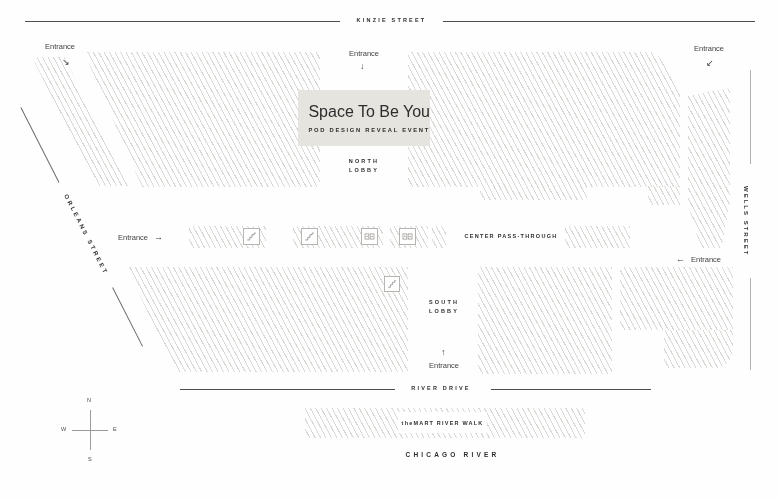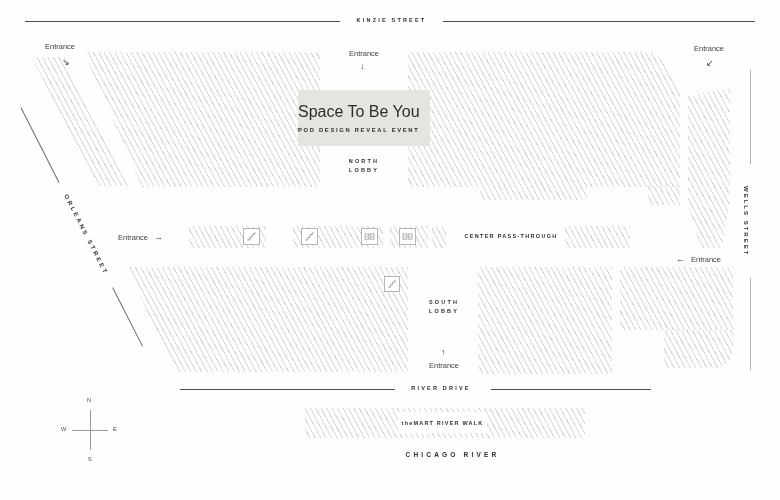--- a/index.html
+++ b/index.html
@@ -17,21 +17,21 @@
   .area-label{position:absolute;font-size:5.5px;font-weight:bold;letter-spacing:2.2px;
               line-height:1.7;color:var(--textdark,#2e2e2e);text-align:center;white-space:nowrap;}
   .entr{position:absolute;font-size:7.5px;color:var(--textsoft,#3f3f3f);text-align:center;white-space:nowrap;}
   .arrow{position:absolute;font-size:9px;color:var(--textsoft,#3f3f3f);line-height:1;}
   .entr-row{position:absolute;display:flex;align-items:center;gap:6px;font-size:7.5px;
             color:var(--textsoft,#3f3f3f);white-space:nowrap;}
   .entr-row .a{font-size:9px;line-height:1;}
   
   .event-box{position:absolute;left:298px;top:90px;width:132px;height:56px;
              background:var(--boxbg,#e6e4df);display:flex;flex-direction:column;
-             align-items:flex-start;justify-content:center;gap:6px;}
+             align-items:flex-end;justify-content:center;gap:6px;}
   .event-title{font-size:16px;color:#2d2d2d;white-space:nowrap;}
   .event-sub{font-size:5.8px;font-weight:bold;letter-spacing:1.7px;color:#2d2d2d;white-space:nowrap;}
   
   .orleans{position:absolute;left:24px;top:106px;width:300px;display:flex;align-items:center;
            gap:14px;transform:rotate(63deg);transform-origin:0 0;}
   .orleans .seg{height:1px;background:#6b6b6b;}
   .orleans .txt{font-size:6px;font-weight:bold;letter-spacing:2.5px;color:var(--textdark,#2e2e2e);white-space:nowrap;}
   .wells-txt{position:absolute;left:743px;top:186px;writing-mode:vertical-rl;
              font-size:6px;font-weight:bold;letter-spacing:2px;color:var(--textdark,#2e2e2e);}
   

